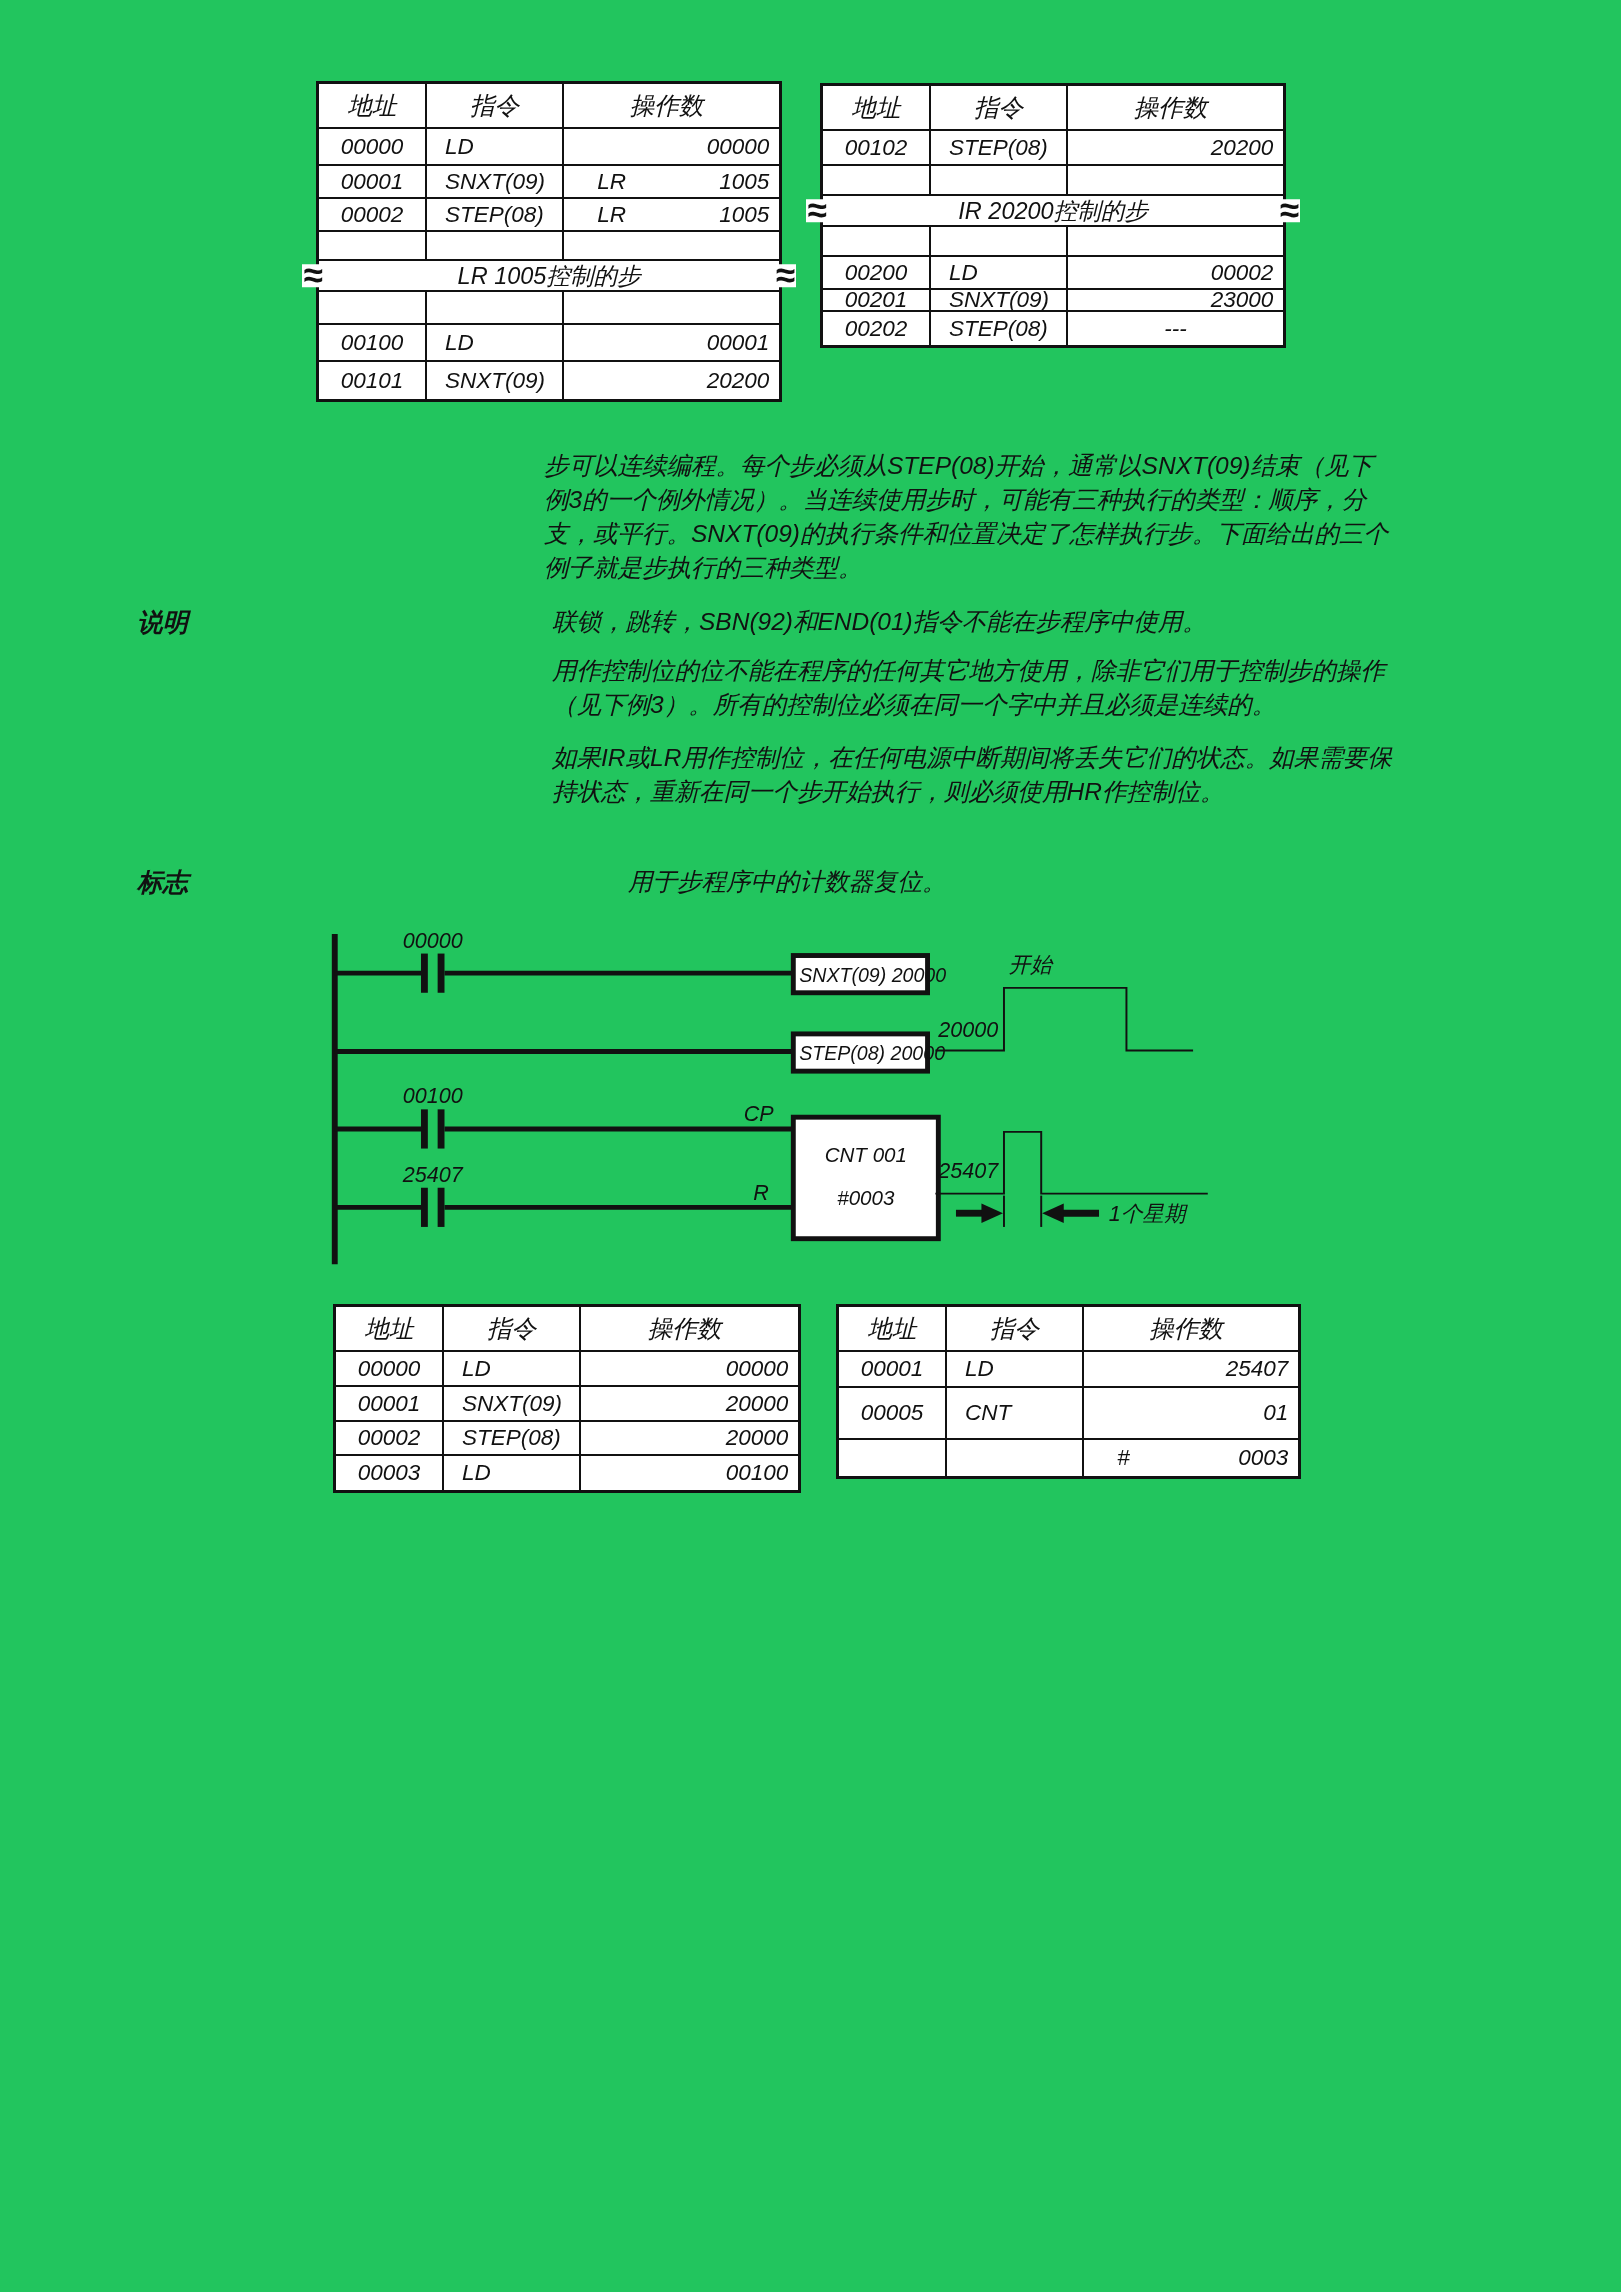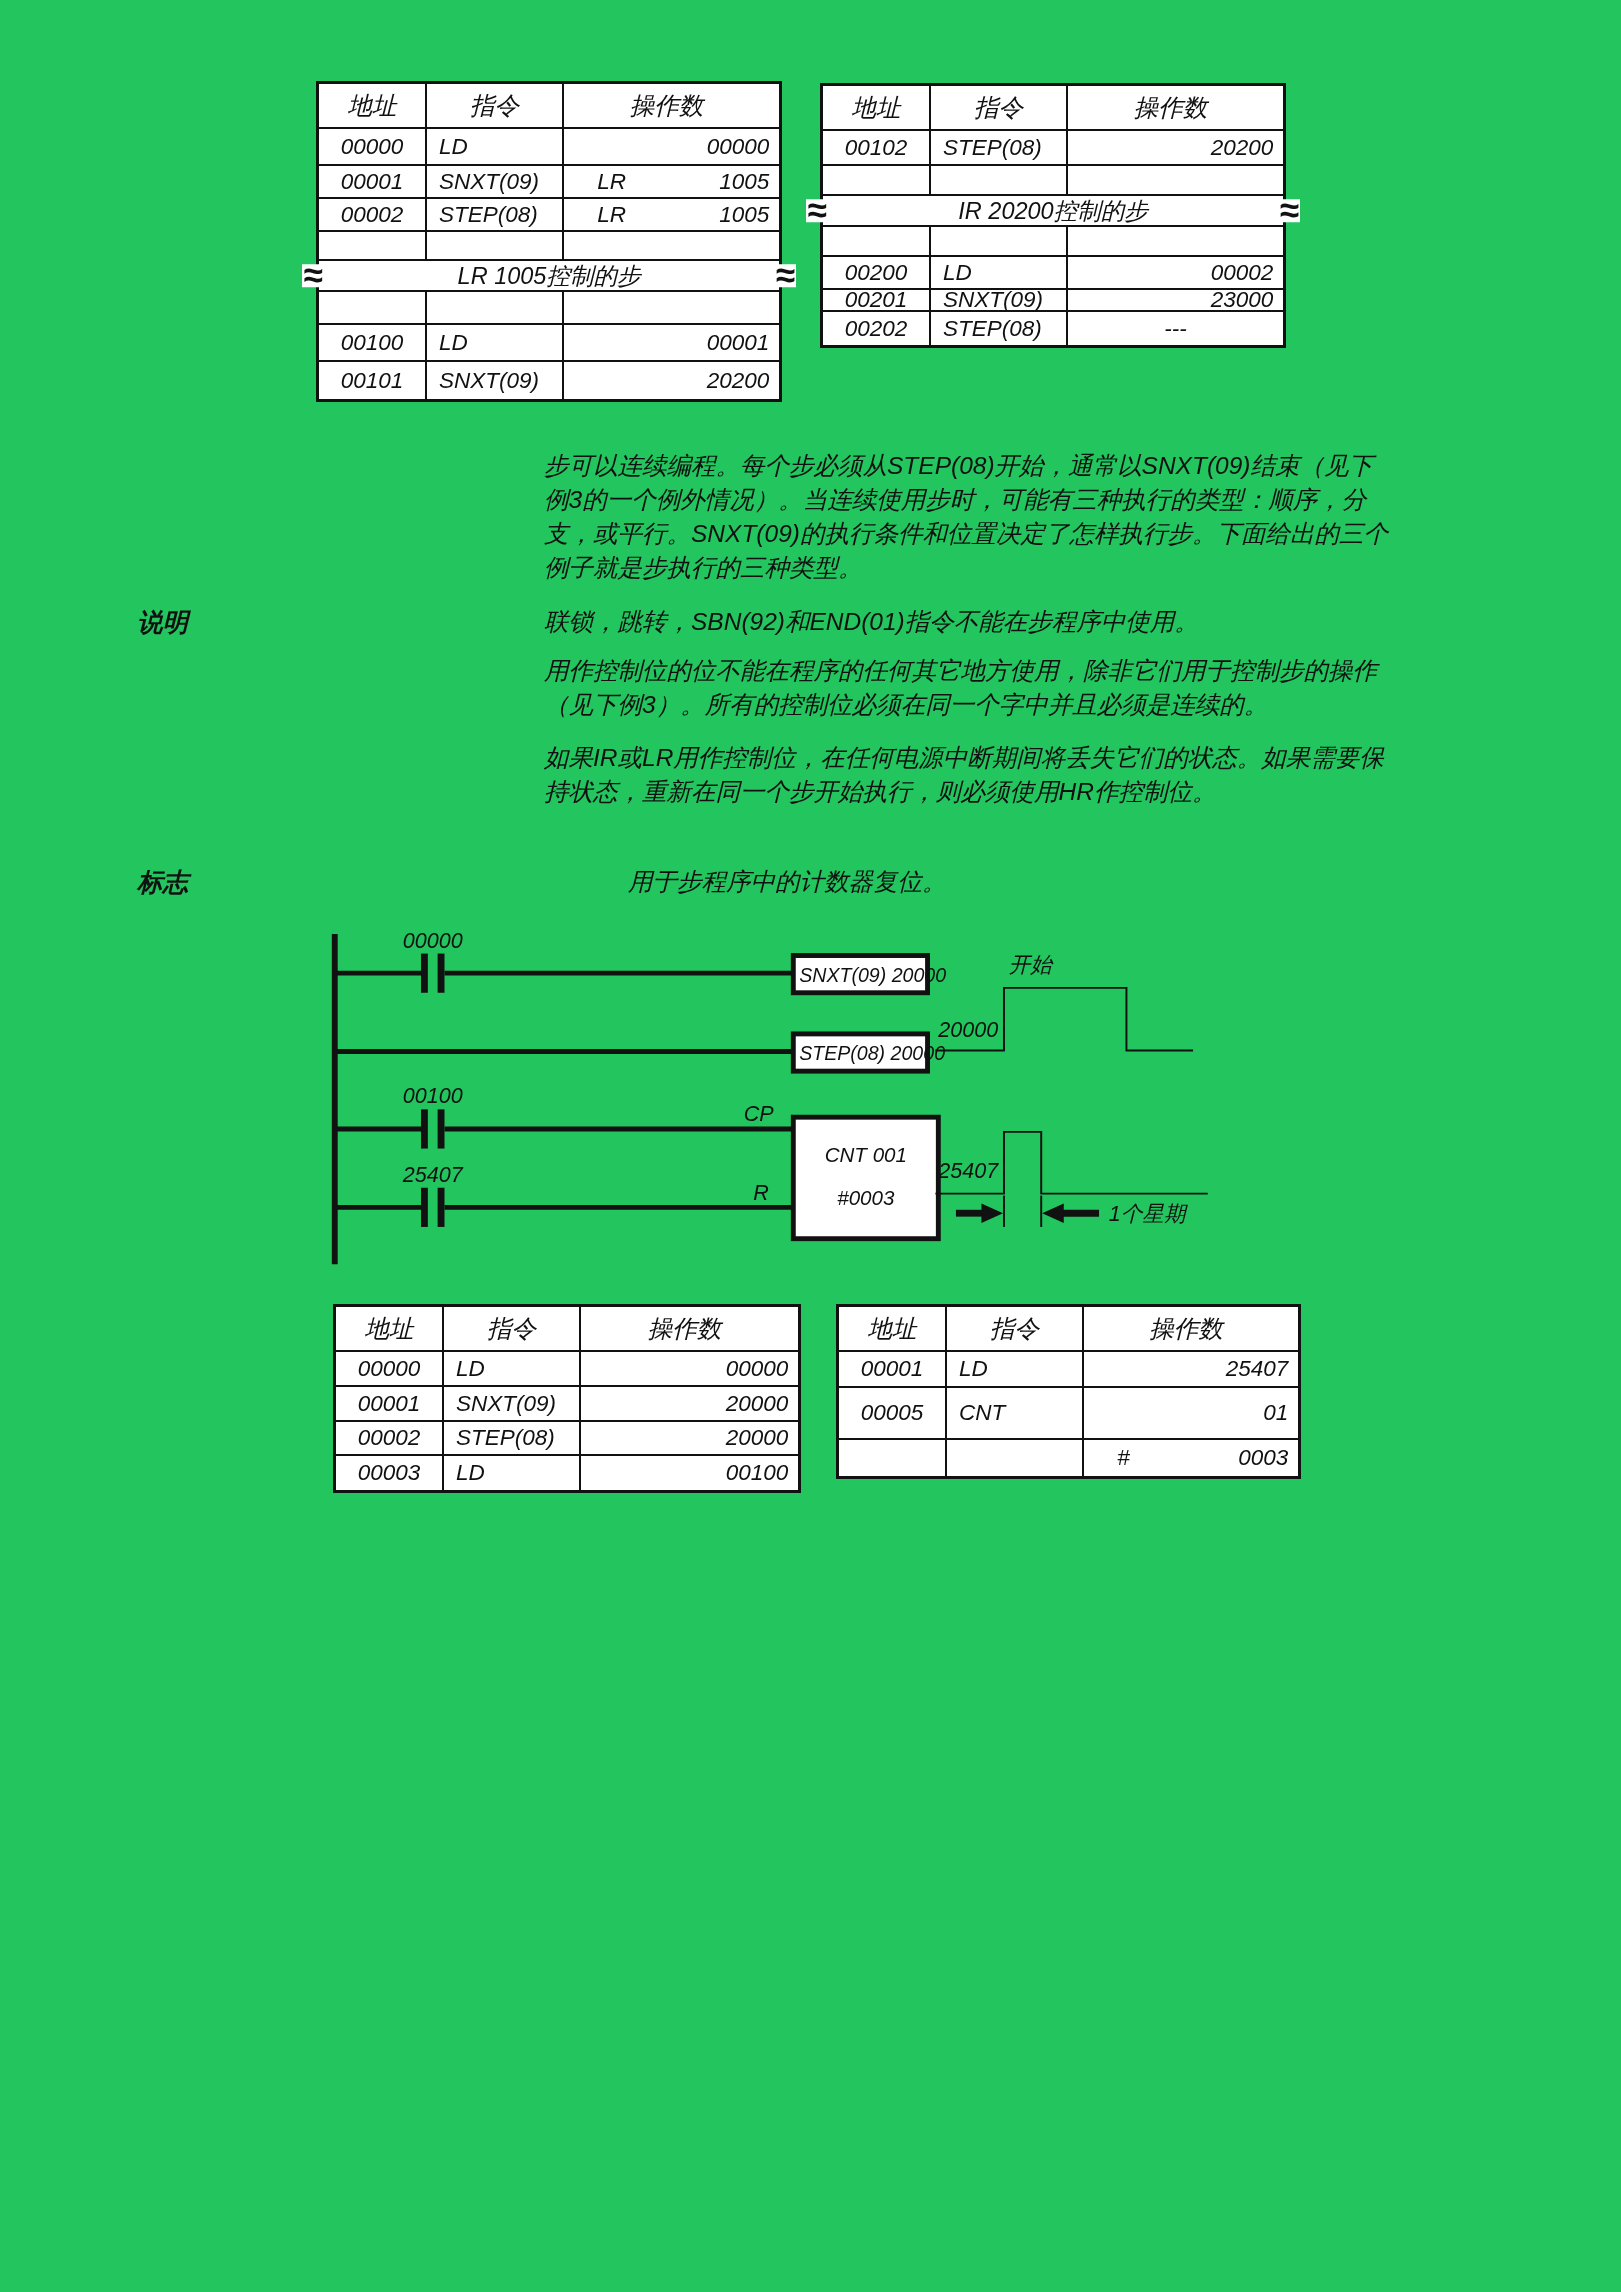--- a/index.html
+++ b/index.html
@@ -9,38 +9,38 @@
     overflow:hidden;
     font-style:italic;
   }
   
   .mn-table{position:absolute;border:3.9px solid #111;background:#fff;box-sizing:border-box;}
   .mn-row{display:flex;border-bottom:2.9px solid #111;box-sizing:border-box;}
   .mn-row.last{border-bottom:none;}
   .mn-cell{box-sizing:border-box;border-right:2.9px solid #111;display:flex;align-items:center;font-size:22.5px;overflow:visible;}
   .mn-cell.c-last{border-right:none;}
   .c-a{width:108px;justify-content:center;}
-  .c-i{width:137px;padding-left:12px;}
+  .c-i{width:137px;padding-left:18px;}
   .c-o{flex:1;padding:0 9.8px;}
   .hc{justify-content:center;font-size:24.5px;padding-left:0;}
   .op-l{margin-left:23.5px;}
   .op-r{margin-left:auto;}
   .op-c{margin:0 auto;}
   .band-row{position:relative;display:flex;align-items:center;justify-content:center;font-size:23.5px;}
   .wavy{
     position:absolute;top:50%;transform:translateY(-50%);
     font-size:35px;font-weight:bold;line-height:21.6px;height:23.5px;
     background:#fff;color:#111;padding:0 1px;
   }
   .wavy.wl{left:-16.7px;}
   .wavy.wr{right:-16.7px;}
   
   .body-text{position:absolute;font-size:24.5px;line-height:34px;white-space:nowrap;}
   .margin-label{position:absolute;font-size:25.5px;font-weight:bold;line-height:34px;}
-  .para{margin:0 0 0 0;}
+  .para{margin:0 0 0 8px;}
   .mb15{margin-bottom:14.7px;}
   .mb20{margin-bottom:19.6px;}
   .indent2{margin-left:84px;}
   
   .ladder{position:absolute;left:323px;top:926px;}
   .ladder text{font-family:"Liberation Sans","DejaVu Sans",sans-serif;fill:#111;}
 </style>
 </head>
 <body>
 

